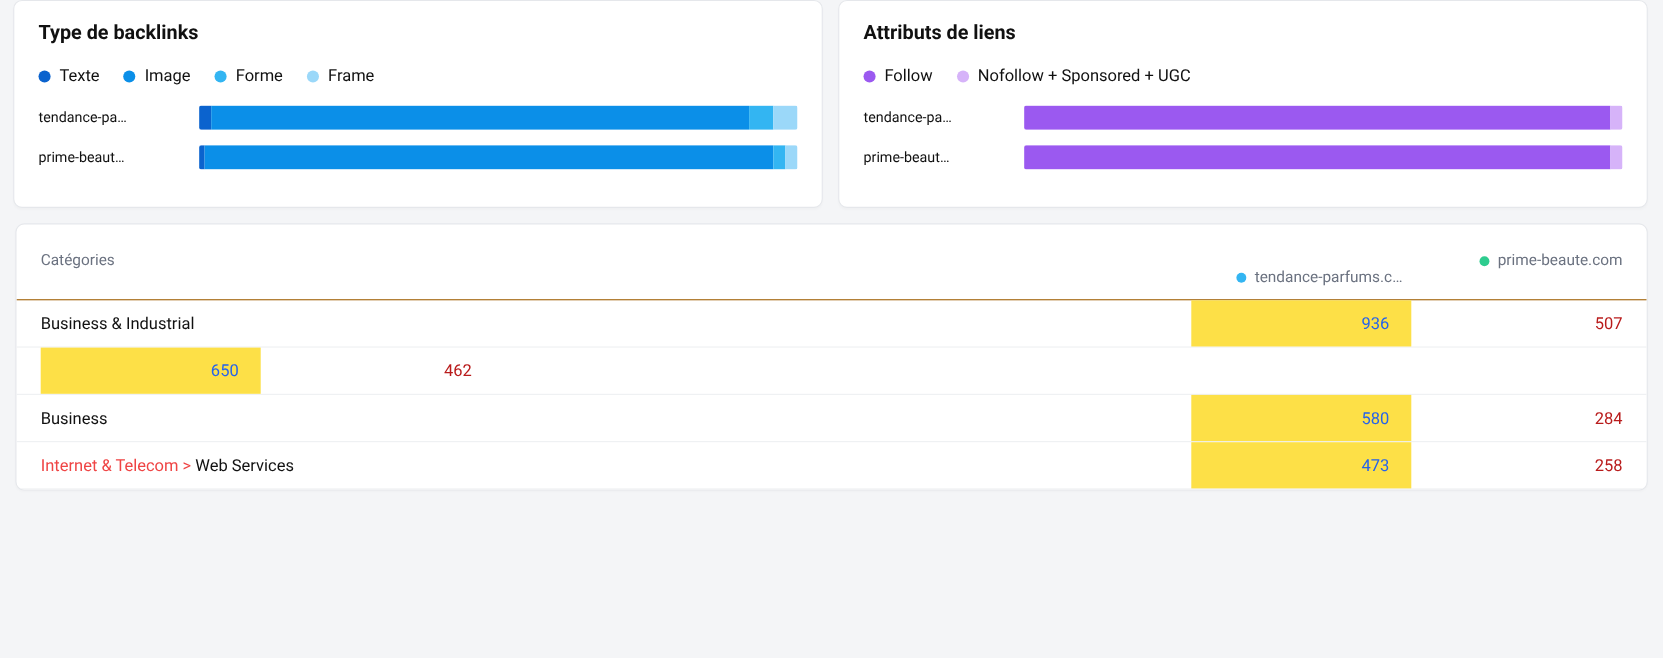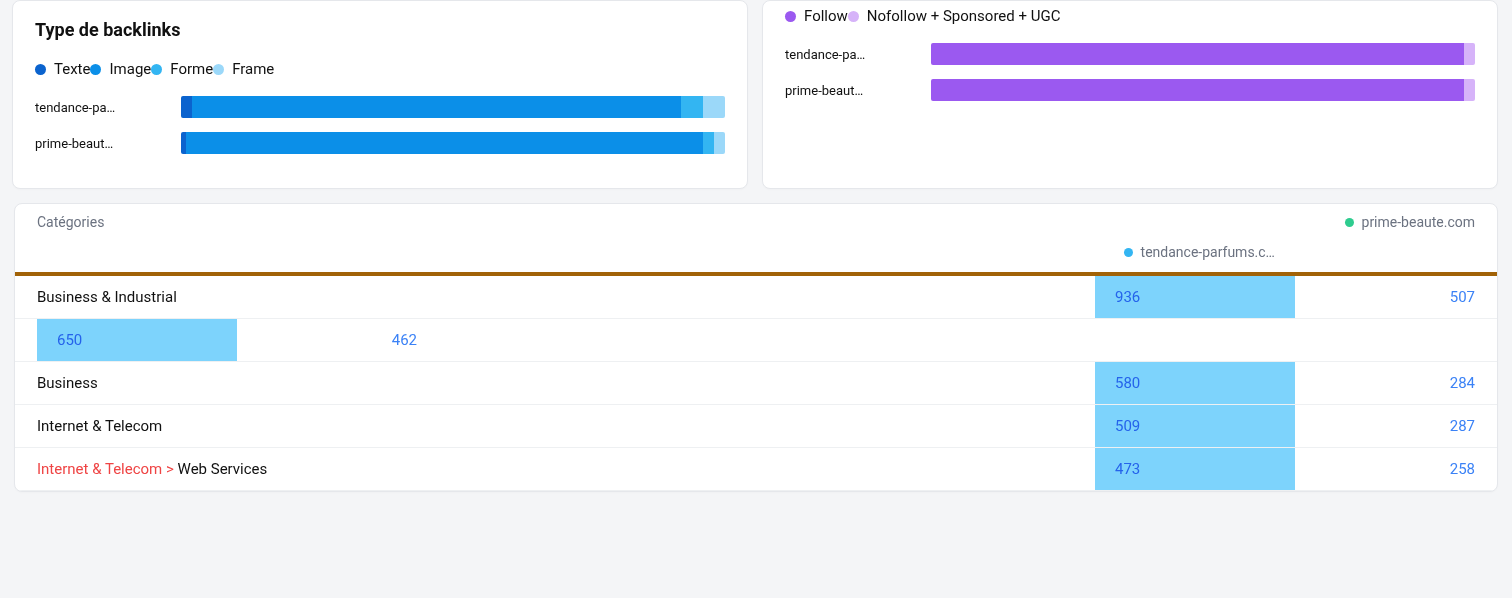--- a/index.html
+++ b/index.html
@@ -20,45 +20,45 @@
     box-shadow: 0 1px 2px rgba(0,0,0,0.02);
     overflow: hidden;
   }
   .card-header {
     padding: 18px 22px 14px 22px;
     font-size: 18px;
     font-weight: 700;
     color: #111;
   }
   .card-body { padding: 6px 22px 20px 22px; }
-  .legend { display: flex; align-items: center; margin-bottom: 18px; }
+  .legend { display: flex; align-items: center; gap: 22px; margin-bottom: 18px; }
   .legend-item { display: flex; align-items: center; gap: 8px; font-size: 15px; color: #111; }
   .dot { width: 11px; height: 11px; border-radius: 50%; display: inline-block; }
   .barrow { display: flex; align-items: center; gap: 16px; margin-bottom: 14px; }
   .barlabel { width: 130px; font-size: 13px; color: #111; white-space: nowrap; overflow: hidden; text-overflow: ellipsis; }
   .bar { flex: 1; height: 22px; display: flex; border-radius: 2px; overflow: hidden; }
   .seg { height: 100%; }
   
   .full { margin: 0 14px 14px 14px; }
   .table-head {
-    display: flex; align-items: flex-start; padding: 10px 22px 12px 22px;
-    border-bottom: 4px solid #a16207; color: #6b7280; font-size: 14px;
+    display: flex; align-items: center; padding: 10px 22px 12px 22px;
+    border-bottom: 1px solid #a16207; color: #6b7280; font-size: 14px;
   }
   .col-cat { flex: 1; }
   .col-num { width: 200px; text-align: right; display:flex; align-items:center; justify-content:flex-end; gap:8px; padding-right: 20px; margin-top: 30px;}
   .col-num2 { width: 180px; text-align: right; display:flex; align-items:center; justify-content:flex-end; gap:8px; }
   .thdot { width:9px; height:9px; border-radius:50%; display:inline-block; }
   .trow {
     display: flex; align-items: center; padding: 12px 22px;
-    border-bottom: 1px solid #eef0f2; font-size: 15px;
+    border-bottom: 1px solid #eef0f2; font-size: 15px; gap: 12px;
   }
   .cell-cat { flex: 1; color:#111; }
   .cell-cat .muted { color:#ef4444; }
-  .cell-n1 { width: 200px; text-align: left; color:#2563eb; background:#7dd3fc; padding: 12px 20px 12px 20px; margin: -12px 0; }
-  .cell-n2 { width: 180px; text-align: right; color:#3b82f6; }
+  .cell-n1 { width: 200px; text-align: right; color:#2563eb; background:#fde047; padding: 12px 20px 12px 20px; margin: -12px 0; }
+  .cell-n2 { width: 180px; text-align: right; color:#b91c1c; }
 </style>
 </head>
 <body>
 
 <div class="row">
 
   <div class="card">
     <div class="card-header">Type de backlinks</div>
     <div class="card-body">
       <div class="legend" id="bl-legend">
@@ -96,20 +96,21 @@
               <div class="seg" style="width: 95%; background: rgb(11, 143, 232);"></div>
               <div class="seg" style="width: 2%; background: rgb(51, 181, 242);"></div>
               <div class="seg" style="width: 2%; background: rgb(155, 216, 249);"></div>
             </div>
           </div>
         </div>
     </div>
   </div>
 
   <div class="card">
+    <div class="card-header">Attributs de liens</div>
     <div class="card-body">
       <div class="legend" id="attr-legend">
           <div class="legend-item">
             <span class="dot" style="background: rgb(155, 89, 240);"></span>
             <span>Follow</span>
           </div>
           <div class="legend-item">
             <span class="dot" style="background: rgb(214, 179, 249);"></span>
             <span>Nofollow + Sponsored + UGC</span>
           </div>
@@ -155,23 +156,18 @@
       <div class="trow">
         <div class="cell-n1">650</div>
         <div class="cell-n2">462</div>
       </div>
       <div class="trow">
         <div class="cell-cat"><span>Business</span></div>
         <div class="cell-n1">580</div>
         <div class="cell-n2">284</div>
       </div>
       <div class="trow">
-        <div class="cell-cat"><span>Internet &amp; Telecom</span></div>
-        <div class="cell-n1">509</div>
-        <div class="cell-n2">287</div>
-      </div>
-      <div class="trow">
         <div class="cell-cat"><span class="muted">Internet &amp; Telecom &gt; </span><span>Web Services</span></div>
         <div class="cell-n1">473</div>
         <div class="cell-n2">258</div>
       </div>
     </div>
 </div>
 
 </body></html>

